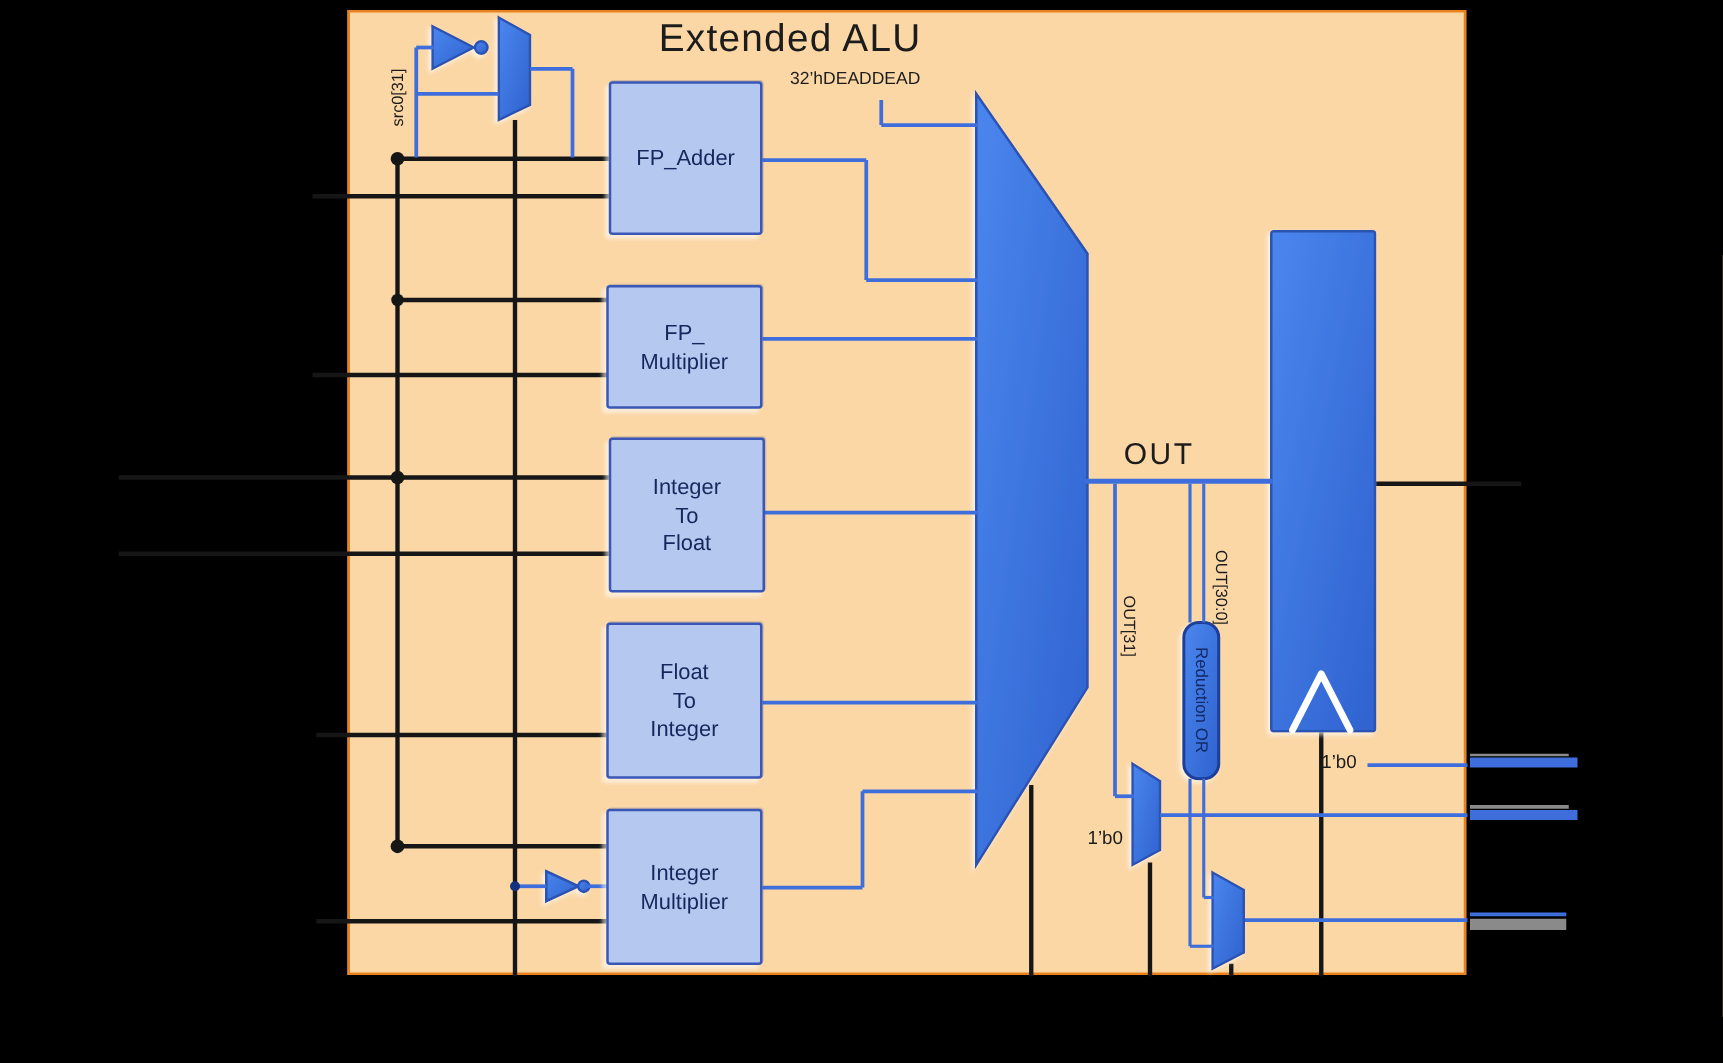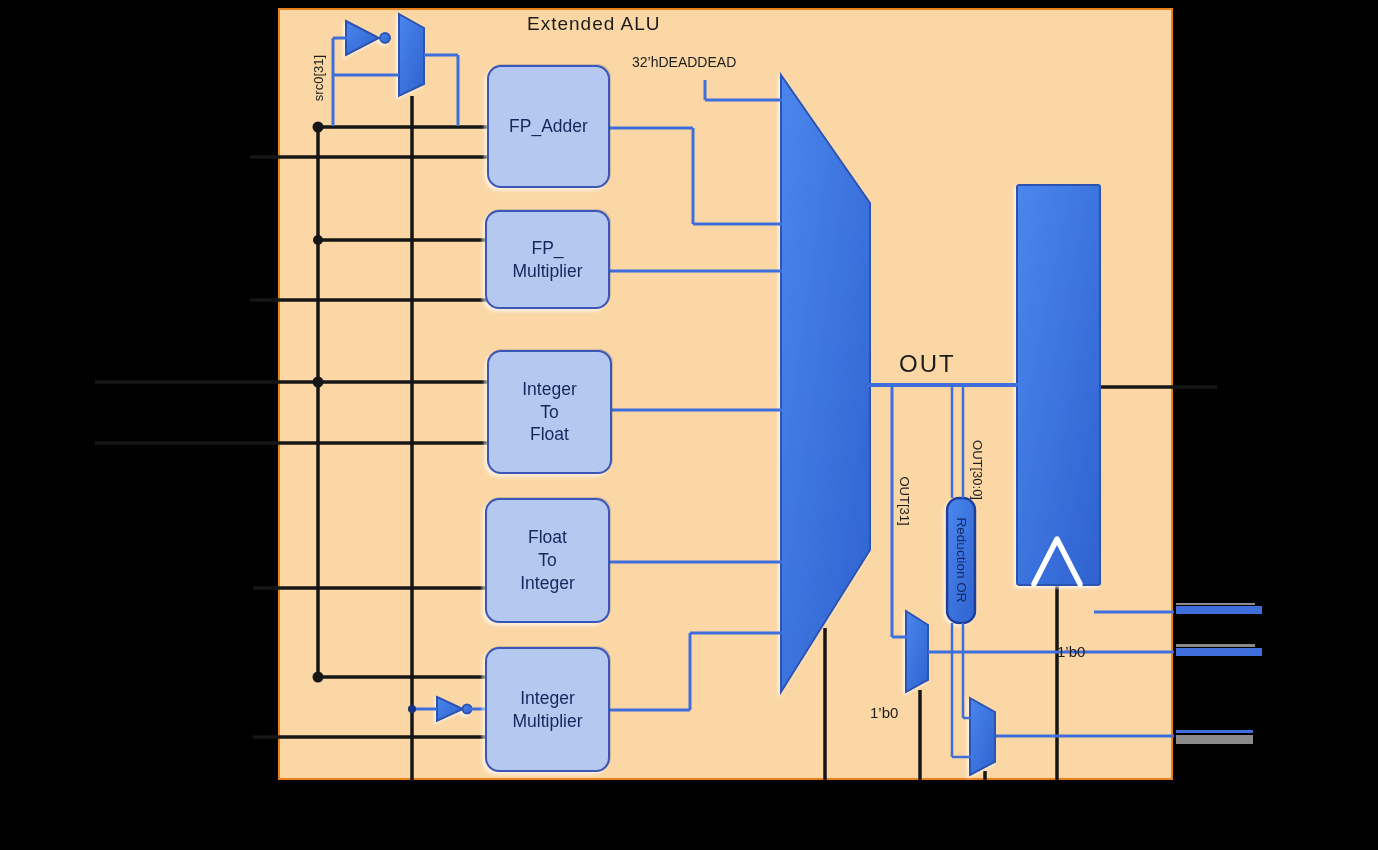--- a/index.html
+++ b/index.html
@@ -7,30 +7,30 @@
     --shape-blue:#3d76e0; --unit-fill:#b5c8ef; --unit-border:#3a57b8;
     --wire-blue:#3e6edb; --wire-black:#161616; --text-dark:#1c1c1c; --unit-text:#15275c;
   }
   html,body{margin:0;padding:0;background:var(--background);}
   .canvas{position:relative;width:1378px;height:850px;background:var(--background);
           font-family:"Liberation Sans",sans-serif;overflow:hidden;}
   .panel{position:absolute;left:278px;top:8px;width:895px;height:772px;
          background:var(--panel);border:2px solid var(--panel-border);box-sizing:border-box;}
   svg.overlay{position:absolute;left:0;top:0;width:1378px;height:850px;}
   .lbl{position:absolute;color:var(--text-dark);white-space:nowrap;}
-  .title{font-size:19px;letter-spacing:1px;}
+  .title{font-size:31px;letter-spacing:1px;}
   .const{font-size:14px;}
   .outlbl{font-size:24px;letter-spacing:2px;}
-  .small{font-size:15px;margin-top:42px;}
+  .small{font-size:15px;}
   .vlabel{position:absolute;font-size:13px;color:var(--text-dark);white-space:nowrap;
           transform:translate(-50%,-50%) rotate(90deg);}
   .vlabel.ccw{transform:translate(-50%,-50%) rotate(-90deg);}
   .vlabel.orlbl{color:#122a66;font-size:13.5px;}
   .unit{position:absolute;background:var(--unit-fill);border:2.5px solid var(--unit-border);
-        border-radius:14px;box-sizing:border-box;display:flex;align-items:center;justify-content:center;
+        border-radius:3px;box-sizing:border-box;display:flex;align-items:center;justify-content:center;
         text-align:center;font-size:17.5px;line-height:1.3;color:var(--unit-text);white-space:pre-line;
         box-shadow:-3px 3px 3px rgba(255,255,255,.55),1px -1px 0 rgba(40,60,130,.2);}
 </style>
 </head>
 <body>
 
 <div class="canvas">
 
   <div class="panel"></div>
 
@@ -123,21 +123,21 @@
     <g fill="#161616">
       <circle cx="318" cy="127" r="5.5"></circle>
       <circle cx="318" cy="240" r="5"></circle>
       <circle cx="318" cy="382" r="5.5"></circle>
       <circle cx="318" cy="677" r="5.5"></circle>
       <circle cx="412" cy="709" r="4" fill="#14317e"></circle>
     </g>
   </svg>
 
   <div class="unit" style="left:487px;top:65px;width:123px;height:123px;">FP_Adder</div>
-  <div class="unit" style="left:485px;top:210px;width:125px;height:99px;">FP_
+  <div class="unit" style="left:485px;top:228px;width:125px;height:99px;">FP_
 Multiplier</div>
   <div class="unit" style="left:487px;top:350px;width:125px;height:124px;">Integer
 To
 Float</div>
   <div class="unit" style="left:485px;top:498px;width:125px;height:125px;">Float
 To
 Integer</div>
   <div class="unit" style="left:485px;top:647px;width:125px;height:125px;">Integer
 Multiplier</div>
 

